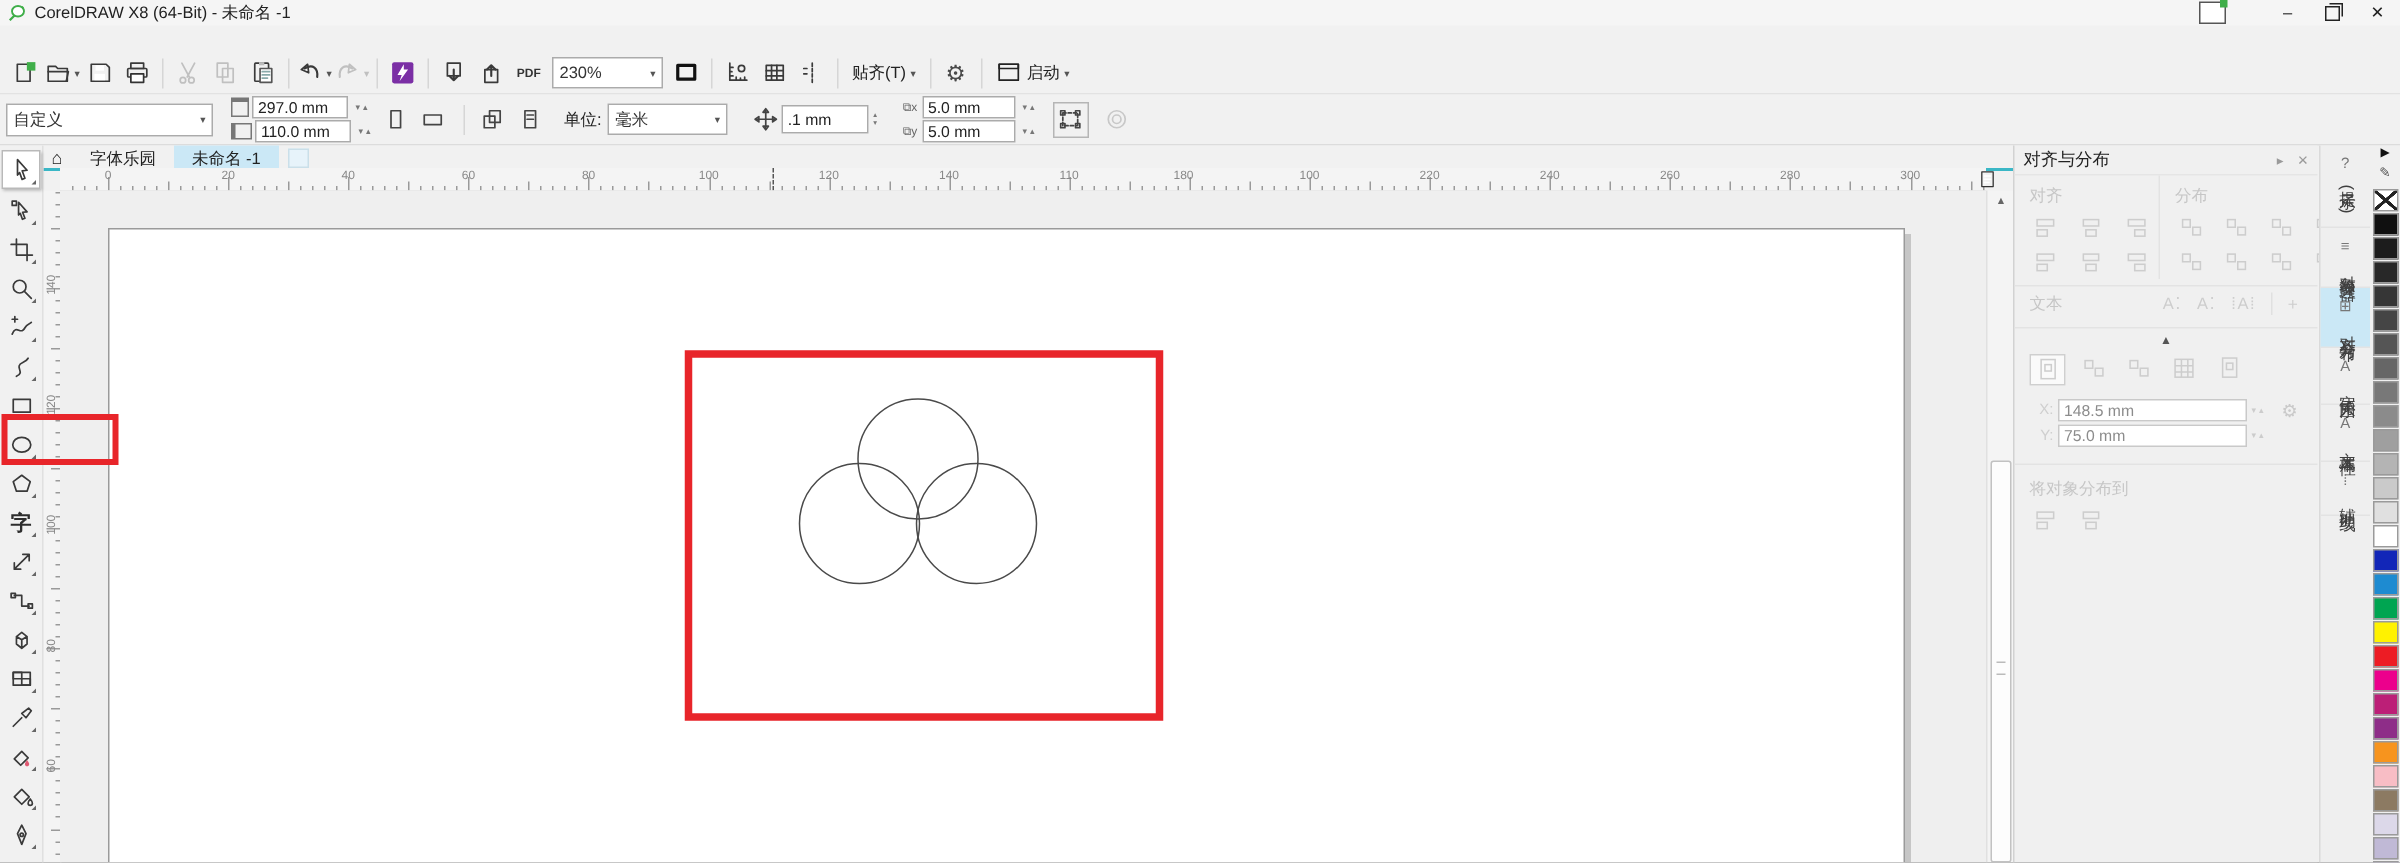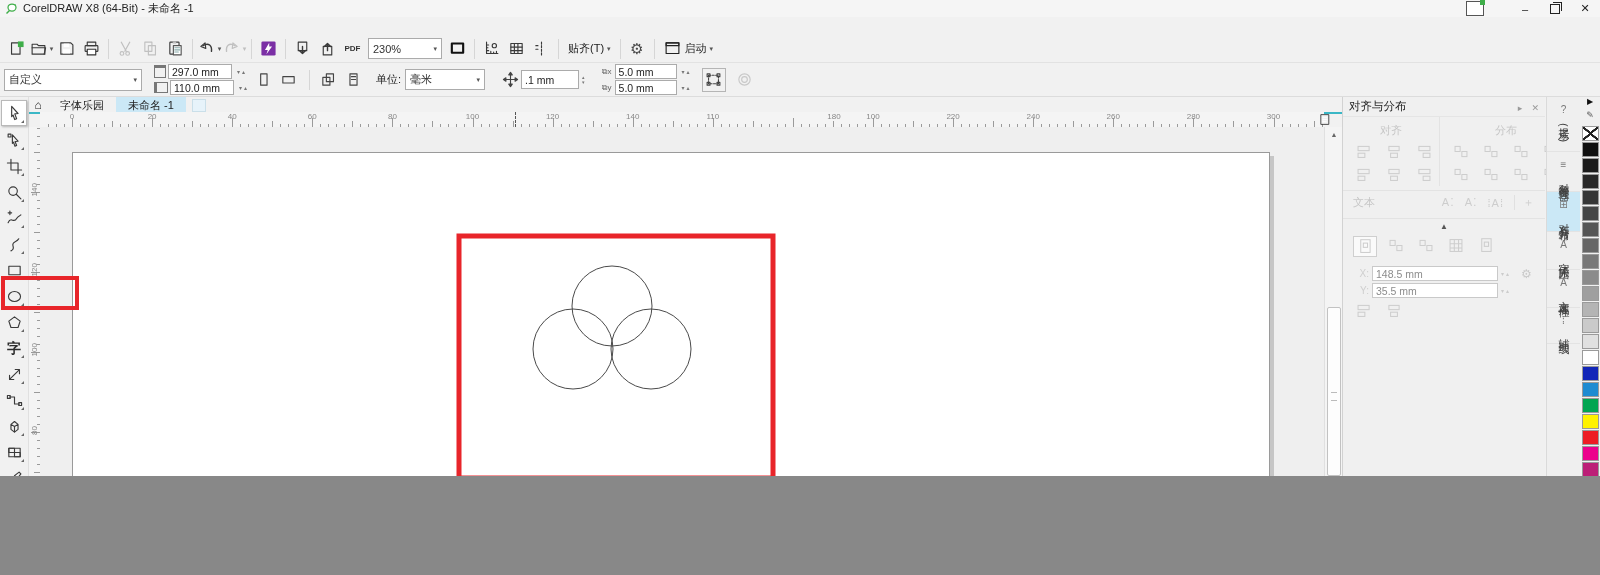--- a/index.html
+++ b/index.html
@@ -1,16 +1,16 @@
 <!DOCTYPE html>
 <html><head>
 <meta charset="utf-8">
 <style>
   html,body{margin:0;padding:0;background:#888;}
-  #app{position:relative;width:1600px;height:476px;background:#f1f1f1;overflow:hidden;
+  #app{position:relative;width:1600px;height:575px;background:#f1f1f1;overflow:hidden;
        font-family:"Liberation Sans","DejaVu Sans",sans-serif;font-size:11px;color:#333;}
   .sep{width:1px;height:20px;background:#d6d6d6;margin:0 4px;}
   svg.ico{width:17px;height:17px;display:block;}
   svg.ico *{stroke:currentColor;fill:none;stroke-width:1.6;stroke-linejoin:round;stroke-linecap:round;}
   .dd{font-size:7px;color:#555;margin-left:3px;}
   .spinh{font-size:6px;color:#777;letter-spacing:2px;margin-left:3px;}
   .spinv{display:flex;flex-direction:column;font-size:5px;color:#777;line-height:5px;margin-left:3px;}
   
   #titlebar{position:absolute;left:0;top:0;right:0;height:17px;background:#f5f5f5;display:flex;align-items:center;padding-left:5px;gap:6px;}
   #titlebar .title{font-size:11px;color:#222;}
@@ -79,21 +79,21 @@
   #docker{position:absolute;left:1342px;top:97px;width:202px;bottom:0;background:#f0f0f0;border-left:1px solid #d2d2d2;}
   #docker-header{height:19px;display:flex;align-items:center;padding:0 6px;justify-content:space-between;border-bottom:1px solid #e5e5e5;}
   #docker-title{color:#222;font-size:11.5px;}
   .dock-hbtn{color:#9a9a9a;font-size:9px;margin-left:6px;}
   .dsec-label{color:#c6c6c6;font-size:11px;padding:6px 10px 2px 10px;}
   .dgrid{display:flex;gap:8px;padding:2px 10px;}
   svg.mico{width:20px;height:17px;color:#cdcdcd;display:block;}
   svg.mico *{stroke:currentColor;fill:none;stroke-width:1.2;}
   .micobox{padding:1px;}
   .micobox.sel{background:#fafafa;border:1px solid #cfcfcf;}
-  #d-columns{display:flex;text-align:center;}
+  #d-columns{display:flex;}
   #d-col-align{width:96px;border-right:1px solid #e3e3e3;}
   #d-col-dist{flex:1;}
   #d-textrow{display:flex;align-items:center;padding:4px 10px;border-top:1px solid #e3e3e3;margin-top:4px;}
   .txt-ico{color:#cdcdcd;font-size:11px;margin-left:10px;letter-spacing:1px;}
   #d-collapse{text-align:center;color:#555;font-size:8px;padding:3px 0;border-top:1px solid #e3e3e3;margin-top:4px;}
   .drow{display:flex;align-items:center;padding:1px 10px;}
   .drow .dlabel{width:16px;color:#cfcfcf;font-size:10px;text-align:right;margin-right:3px;}
   .dfield{width:118px;height:13px;background:#fff;border:1px solid #c9c9c9;display:flex;align-items:center;padding:0 3px;color:#8c8c8c;font-size:10.5px;}
   .gear-dim{color:#c9c9c9;font-size:12px;margin-left:10px;}
   
@@ -693,21 +693,21 @@
       <div class="tick" style="left: 1281.56px; height: 3px;"></div>
       <span class="rlabel" style="left: 32px;">0</span>
       <span class="rlabel" style="left: 112.1px;">20</span>
       <span class="rlabel" style="left: 192.2px;">40</span>
       <span class="rlabel" style="left: 272.3px;">60</span>
       <span class="rlabel" style="left: 352.4px;">80</span>
       <span class="rlabel" style="left: 432.5px;">100</span>
       <span class="rlabel" style="left: 512.6px;">120</span>
       <span class="rlabel" style="left: 592.7px;">140</span>
       <span class="rlabel" style="left: 672.8px;">110</span>
-      <span class="rlabel" style="left: 794px;">180</span>
+      <span class="rlabel" style="left: 749px;">180</span>
       <span class="rlabel" style="left: 833px;">100</span>
       <span class="rlabel" style="left: 913.1px;">220</span>
       <span class="rlabel" style="left: 993.2px;">240</span>
       <span class="rlabel" style="left: 1073.3px;">260</span>
       <span class="rlabel" style="left: 1153.4px;">280</span>
       <span class="rlabel" style="left: 1233.5px;">300</span>
     </div>
   <div id="vruler">
       <div class="tick" style="top: 441.52px; width: 3px;"></div>
       <div class="tick" style="top: 433.51px; width: 3px;"></div>
@@ -1018,23 +1018,24 @@
         </span>
       </div>
     <div class="drow" style="margin-top:6px">
       <span class="dlabel">X:</span>
       <span class="dfield">148.5 mm</span>
       <span class="spinh" style="color:#ccc">▾▴</span>
       <span class="gear-dim">⚙</span>
     </div>
     <div class="drow">
       <span class="dlabel">Y:</span>
-      <span class="dfield">35.5 mm</span>
+      <span class="dfield">75.0 mm</span>
       <span class="spinh" style="color:#ccc">▾▴</span>
     </div>
+    <div class="dsec-label" style="margin-top:10px;border-top:1px solid #e3e3e3;padding-top:8px">将对象分布到</div>
     <div class="dgrid">
         <span class="micobox">
           <svg class="mico">
             <use href="#mini-l"></use>
           </svg>
         </span>
         <span class="micobox">
           <svg class="mico">
             <use href="#mini-c"></use>
           </svg>

